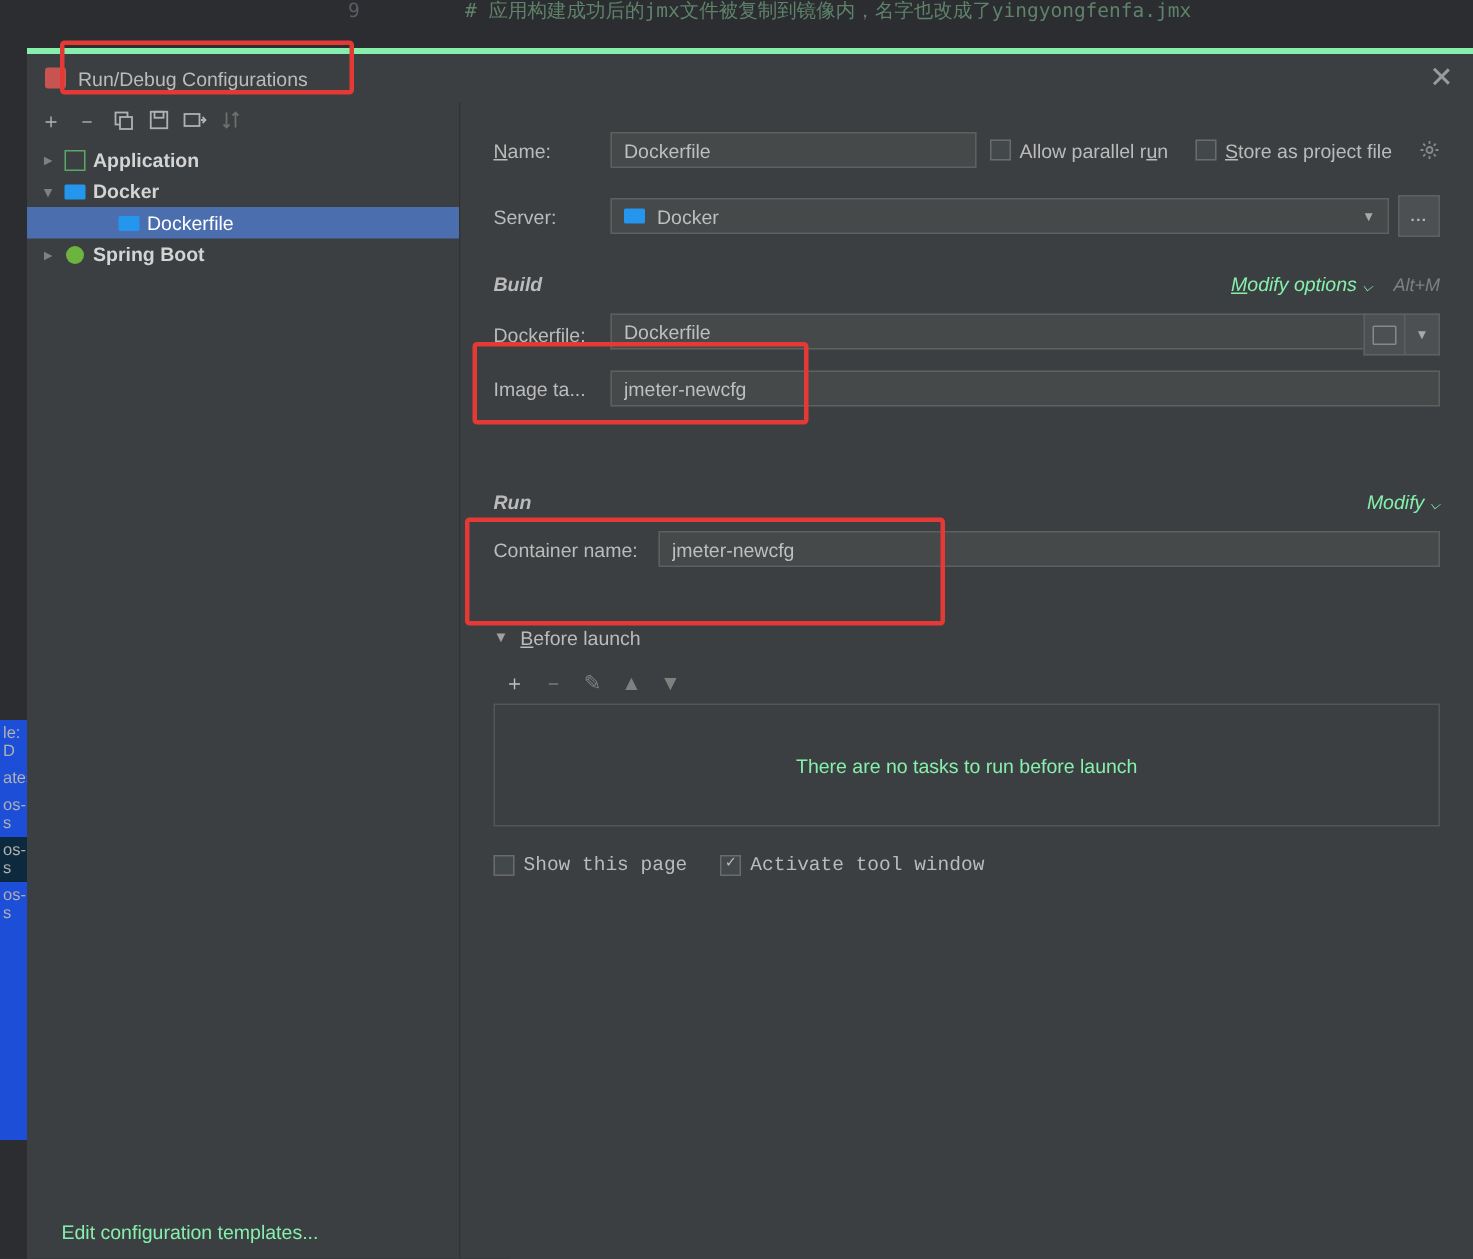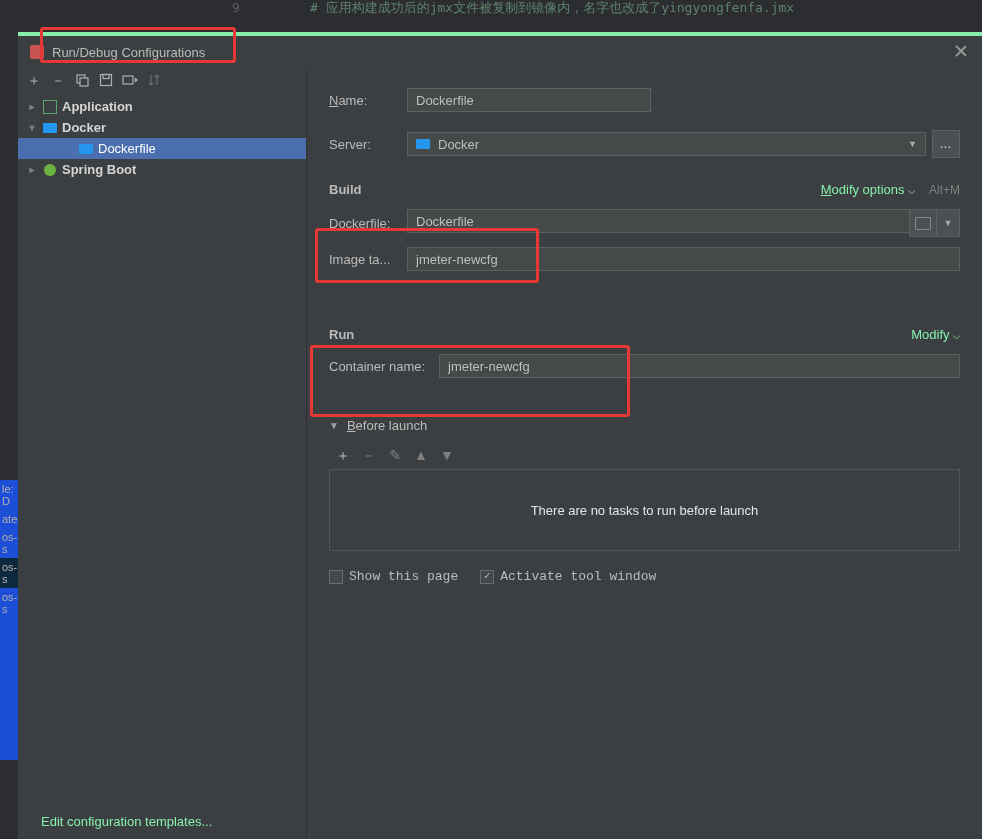--- a/index.html
+++ b/index.html
@@ -242,20 +242,21 @@
     letter-spacing:1px;
     font-size:10px;
   }
 
   .section-header {
     display:flex;
     align-items:flex-start;
     margin: 6px 0 12px 0;
     color:#bbbbbb;
     font-weight:600;
+    font-style:italic;
   }
   .section-header .right-link {
     margin-left:auto;
     font-weight:400;
     display:flex;
     align-items:center;
     gap:6px;
   }
   .shortcut { color:#808080; font-size:12px; margin-left:8px; }
 
@@ -318,21 +319,21 @@
     text-align:center;
     cursor:pointer;
   }
   .bl-btn.enabled { color:#bfbfbf; }
   .bl-box {
     border:1px solid #555555;
     height:80px;
     display:flex;
     align-items:center;
     justify-content:center;
-    color:#e5e5e5;
+    color:#86efac;
     font-size:13px;
     background:#3c3f41;
   }
   .bottom-checks {
     display:flex;
     gap:22px;
     margin-top:18px;
     font-family:Liberation Mono, monospace;
   }
 
@@ -441,20 +442,36 @@
       <div class="left-footer">
         <span class="link">Edit configuration templates...</span>
       </div>
     </div>
 
     <div class="right">
 
       <div class="row">
         <span class="label"><span class="mnemonic">N</span><span>ame:</span></span>
         <input type="text" class="name-input" value="Dockerfile" style="">
+        <div class="top-options">
+          <div class="chk">
+            <span class="chk-box"></span>
+            <span><span>Allow parallel r</span><span class="mnemonic">u</span><span>n</span></span>
+          </div>
+          <div class="chk">
+            <span class="chk-box"></span>
+            <span><span class="mnemonic">S</span><span>tore as project file</span></span>
+          </div>
+          <span class="gear-icon">
+            <svg width="14" height="14" viewBox="0 0 14 14">
+                <circle cx="7" cy="7" r="2" fill="none" stroke="#888" stroke-width="1.2"></circle>
+                <path d="M7 1 L7 3 M7 11 L7 13 M1 7 L3 7 M11 7 L13 7 M2.8 2.8 L4.2 4.2 M9.8 9.8 L11.2 11.2 M11.2 2.8 L9.8 4.2 M4.2 9.8 L2.8 11.2" stroke="#888" stroke-width="1.2"></path>
+              </svg>
+          </span>
+        </div>
       </div>
 
       <div class="row">
         <span class="label">Server:</span>
         <div class="combo">
           <span class="whale"></span>
           <span>Docker</span>
           <span class="drop">▼</span>
         </div>
         <div class="sq-btn">...</div>

